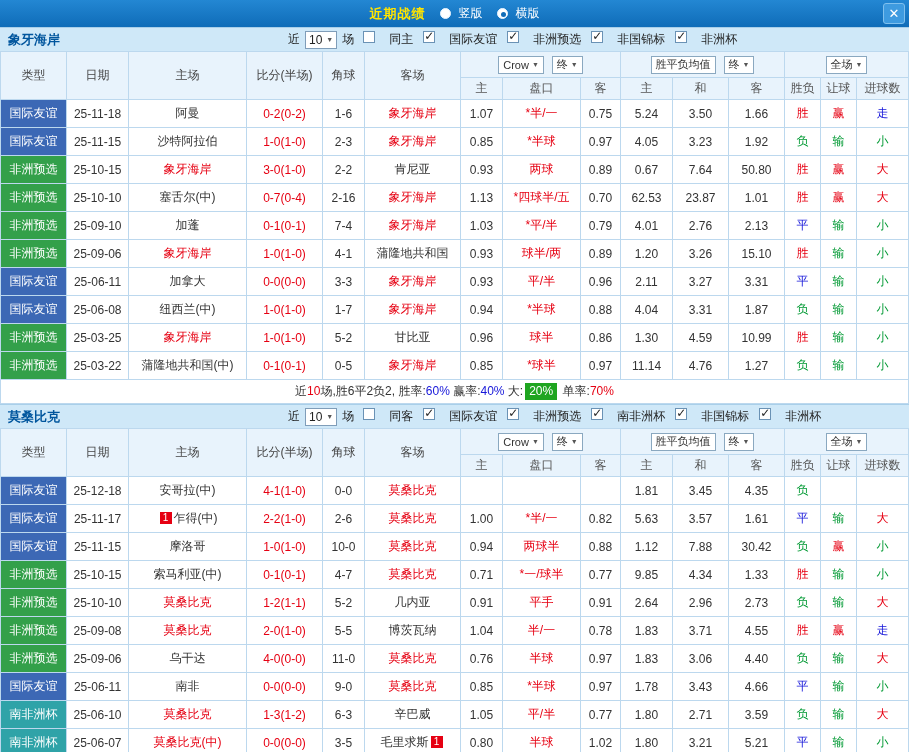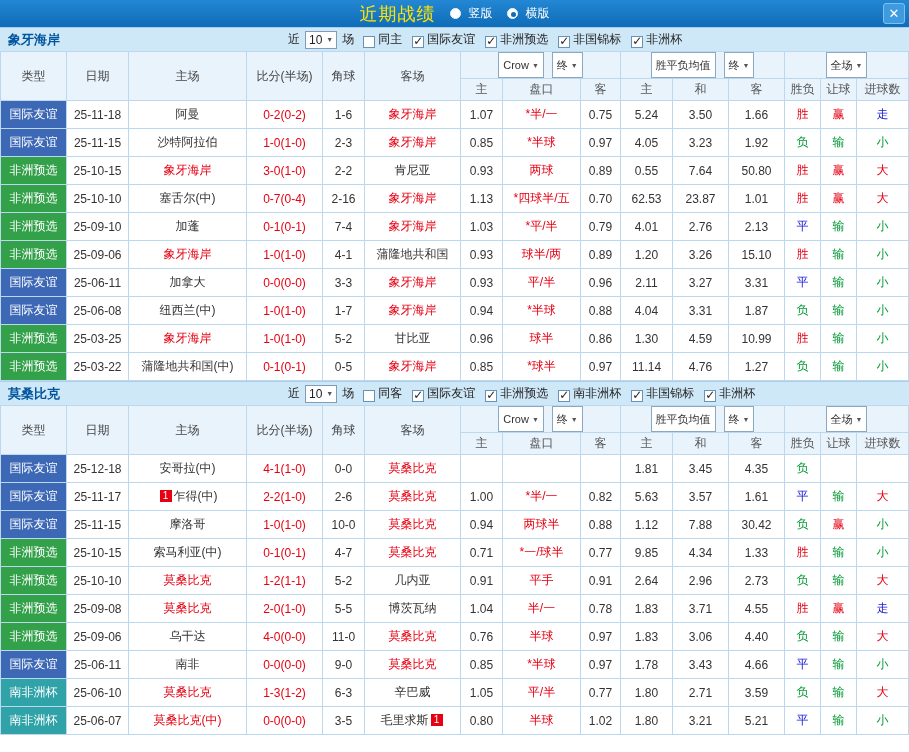--- a/index.html
+++ b/index.html
@@ -1,43 +1,43 @@
 <!DOCTYPE html>
 <html><head>
 <meta charset="utf-8">
 <style>
   *{margin:0;padding:0;box-sizing:border-box}
   html,body{width:909px;height:752px;overflow:hidden;background:#fff;
     font-family:"Liberation Sans","DejaVu Sans",sans-serif;font-size:12px;color:#333}
   
   .topbar{height:27px;background:linear-gradient(#2387d3,#0f6cb8);display:flex;align-items:center;justify-content:center;position:relative}
-  .topbar .title{color:#ffe400;font-weight:normal;font-size:18px;letter-spacing:1px}
+  .topbar .title{color:#ffe400;font-weight:bold;font-size:13px;letter-spacing:1px}
   .radio{display:inline-flex;align-items:center;gap:8px;margin-left:14px;color:#fff;font-size:12px;cursor:pointer}
   .rdot{width:11px;height:11px;border-radius:50%;background:#fff;border:1px solid #e8f4ff;position:relative;display:inline-block}
   .radio.sel .rdot::after{content:"";position:absolute;left:3px;top:3px;width:5px;height:5px;border-radius:50%;background:#0f6cb8}
   .closebtn{position:absolute;right:4px;top:3px;width:22px;height:21px;background:#3e9be0;color:#fff;
     border:1px solid #7fc0ee;border-radius:3px;font-size:13px;line-height:19px;text-align:center;cursor:pointer;font-weight:bold}
   
   .section-head{height:24px;background:#cfe8f8;border-top:1px solid #a9cfe9;position:relative;display:flex;align-items:center;padding:0 8px}
   .team{color:#00559d;font-weight:bold;font-size:13px}
   .filters{position:absolute;left:288px;top:50%;transform:translateY(-50%);display:flex;align-items:center;gap:5px;white-space:nowrap;color:#222}
   .selbox{display:inline-flex;align-items:center;gap:4px;border:1px solid #7f9db9;background:#fff;height:18px;padding:0 3px;cursor:pointer}
   .selbox .ar,.chip .ar{font-size:7px;color:#555}
   .cbs{display:inline-flex;align-items:center;gap:10px;margin-left:4px}
-  .cbl{display:inline-flex;align-items:flex-end;gap:3px;cursor:pointer}
+  .cbl{display:inline-flex;align-items:flex-start;gap:14px;cursor:pointer}
   .cb{width:12px;height:12px;border:1px solid #6a92b5;background:#fff;display:inline-block;position:relative}
   .cb.ck::after{content:"\2713";position:absolute;left:0px;top:-3px;font-size:12px;font-weight:bold;color:#222}
   
   table.grid{width:909px;border-collapse:collapse;table-layout:fixed}
   .grid th,.grid td{border:1px solid #bcd8ee;text-align:center;overflow:hidden;white-space:nowrap;padding:0}
   .grid thead th{background:#e8f3fc;font-weight:normal;color:#444;font-size:12px}
   .grid thead tr.r1 th{height:26px}
   .grid thead tr.subhead th{height:22px;color:#555}
   .grid tbody td{height:28px;font-size:12px}
-  .chip{display:inline-flex;align-items:center;gap:3px;border:1px solid #8aa8c0;background:#fff;height:26px;padding:0 4px;font-size:11px;color:#333;cursor:pointer}
+  .chip{display:inline-flex;align-items:center;gap:3px;border:1px solid #8aa8c0;background:#fff;height:18px;padding:0 4px;font-size:11px;color:#333;cursor:pointer}
   .hcell{display:flex;align-items:center;justify-content:center;gap:8px}
   
   .r{color:#e60012}
   .g{color:#009933}
   .b{color:#1515d9}
   .k{color:#333}
   td.type{color:#fff;font-size:12px}
   td.type-blue{background:#3c68b5}
   td.type-green{background:#33a04a}
   td.type-teal{background:#2fa3a8}
@@ -204,21 +204,21 @@
         <tr>
           <td class="type type-green">非洲预选</td>
           <td class="k">25-10-15</td>
           <td><span class="r">象牙海岸</span></td>
           <td class="r">3-0(1-0)</td>
           <td class="k">2-2</td>
           <td><span class="k">肯尼亚</span></td>
           <td class="k">0.93</td>
           <td class="r">两球</td>
           <td class="k">0.89</td>
-          <td class="k">0.55</td>
+          <td class="k">0.67</td>
           <td class="k">7.64</td>
           <td class="k">50.80</td>
           <td class="r">胜</td>
           <td class="r">赢</td>
           <td class="r">大</td>
         </tr>
         <tr>
           <td class="type type-green">非洲预选</td>
           <td class="k">25-10-10</td>
           <td><span class="k">塞舌尔(中)</span></td>
@@ -332,20 +332,21 @@
           <td class="k">0.97</td>
           <td class="k">11.14</td>
           <td class="k">4.76</td>
           <td class="k">1.27</td>
           <td class="g">负</td>
           <td class="g">输</td>
           <td class="g">小</td>
         </tr>
       </tbody>
   </table>
+  <div class="summary"><span class="k">近</span><span class="r">10</span><span class="k">场,胜6平2负2, 胜率:</span><span class="b">60%</span><span class="k"> 赢率:</span><span class="b">40%</span><span class="k"> 大:</span><span class="gbox">20%</span><span class="k"> 单率:</span><span class="r">70%</span></div>
 </div>
 
 <div class="section">
   <div class="section-head">
     <span class="team">莫桑比克</span>
     <div class="filters">
       <span>近</span>
       <span class="selbox">
           <span>10</span>
           <span class="ar">▼</span>

